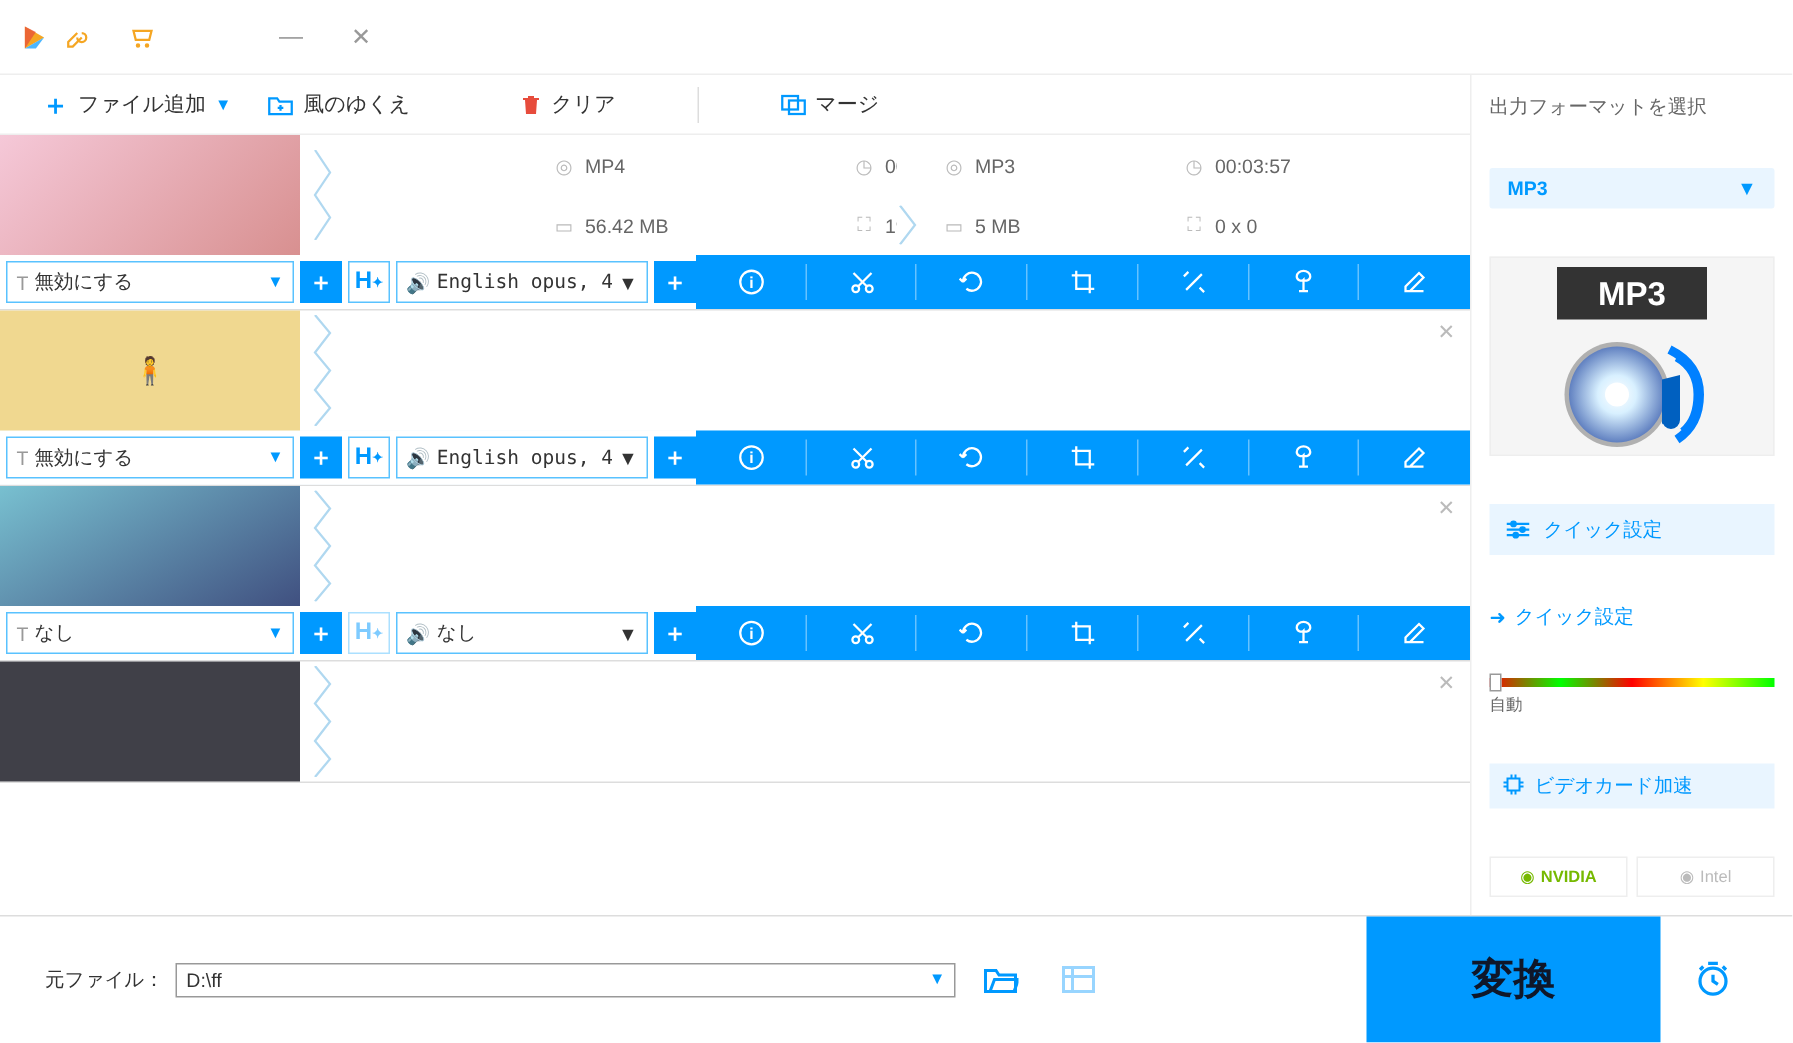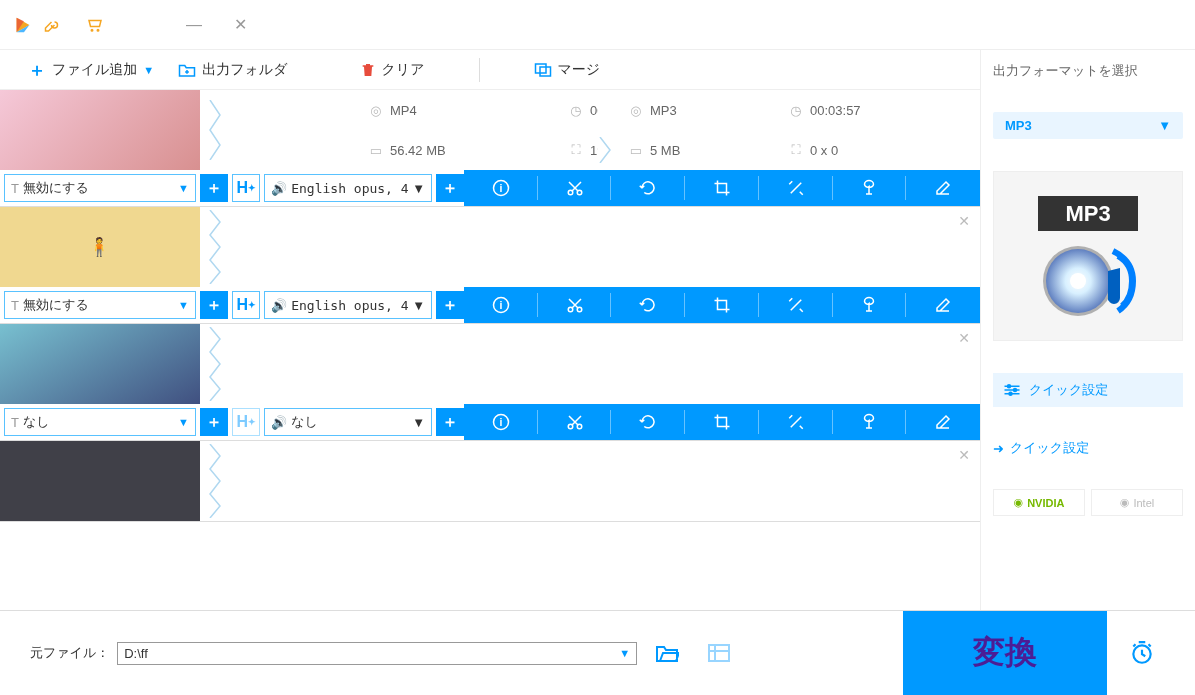--- a/index.html
+++ b/index.html
@@ -61,21 +61,21 @@
 .slider-knob { width:8px; height:12px; background:#fff; border:1px solid #999; position:absolute; top:-3px; left:0; }
 .accel { display:flex; gap:6px; }
 .accel-chip { flex:1; border:1px solid #eee; padding:6px 4px; font-size:11px; text-align:center; display:flex; align-items:center; justify-content:center; gap:4px; }
 .accel-chip.off { color:#bbb; }
 .chip-ico { background:#e9f5ff; color:#0099ff; padding:6px 8px; display:flex; gap:6px; }
 
 .footer { height: 85px; border-top: 1px solid #ddd; display:flex; align-items:center; padding:0 30px; gap:12px; }
 .outpath { flex:1; display:flex; align-items:center; gap:8px; }
 .outpath-input { flex:1; max-width:520px; border:1px solid #999; padding:3px 6px; display:flex; justify-content:space-between; align-items:center; font-family:monospace; }
 .foot-ico { color:#0099ff; font-size:20px; padding:0 10px; }
-.convert-btn { background:#0099ff; color:#4c1d95; font-size:32px; padding:22px 70px; height:100%; display:flex; align-items:center; justify-content:flex-start; font-weight:bold; }
+.convert-btn { background:#0099ff; color:#0f172a; font-size:28px; padding:22px 70px; height:100%; display:flex; align-items:center; justify-content:flex-start; font-weight:bold; }
 
 svg { display:block; }
 </style>
 </head>
 <body>
 
 <div class="titlebar">
   <svg class="logo-triangle" viewBox="0 0 24 24">
       <path fill="#f5a623" d="M5 4l14 8-14 8z"></path>
       <path fill="#e74c3c" d="M5 4l8 4-8 12z" opacity=".7"></path>
@@ -106,21 +106,21 @@
         <span class="tb-plus">＋</span>
         <span>ファイル追加</span>
         <span class="tb-arrow">▼</span>
       </div>
       <div class="tb-item">
         <span class="tb-folder-ico">
             <svg width="18" height="16" viewBox="0 0 24 20">
               <path fill="none" stroke="currentColor" stroke-width="2" d="M2 4h7l2 3h11v11H2z M12 10v5 M9.5 12.5h5"></path>
             </svg>
           </span>
-        <span>出力フォルダ</span>
+        <span>風のゆくえ</span>
       </div>
       <span style="width:40px"></span>
       <div class="tb-item">
         <span class="tb-trash">
             <svg width="16" height="16" viewBox="0 0 24 24">
               <path fill="currentColor" d="M6 7h12l-1 14H7zM4 5h16v2H4zM9 3h6v2H9z"></path>
             </svg>
           </span>
         <span>クリア</span>
       </div>
@@ -572,20 +572,35 @@
             <circle cx="16" cy="9" r="2" fill="#0099ff"></circle>
             <circle cx="10" cy="14" r="2" fill="#0099ff"></circle>
           </svg>
         </span>
       <span>クイック設定</span>
     </div>
     <div class="quick-title">
       <span>➜</span>
       <span>クイック設定</span>
     </div>
+    <div>
+      <div class="slider-bar">
+          <div class="slider-knob"></div>
+        </div>
+      <div style="font-size:11px;color:#666;margin-top:4px;">自動</div>
+    </div>
+    <div class="chip-ico">
+      <span>
+          <svg width="16" height="16" viewBox="0 0 24 24" fill="none" stroke="currentColor" stroke-width="2">
+            <rect x="6" y="6" width="12" height="12"></rect>
+            <path d="M10 2v4M14 2v4M10 18v4M14 18v4M2 10h4M2 14h4M18 10h4M18 14h4"></path>
+          </svg>
+        </span>
+      <span>ビデオカード加速</span>
+    </div>
     <div class="accel">
       <div class="accel-chip">
           <span style="color:#76b900;">◉</span>
           <span style="color:#76b900;font-weight:bold;">NVIDIA</span>
         </div>
       <div class="accel-chip off">
           <span>◉</span>
           <span>Intel</span>
         </div>
     </div>

